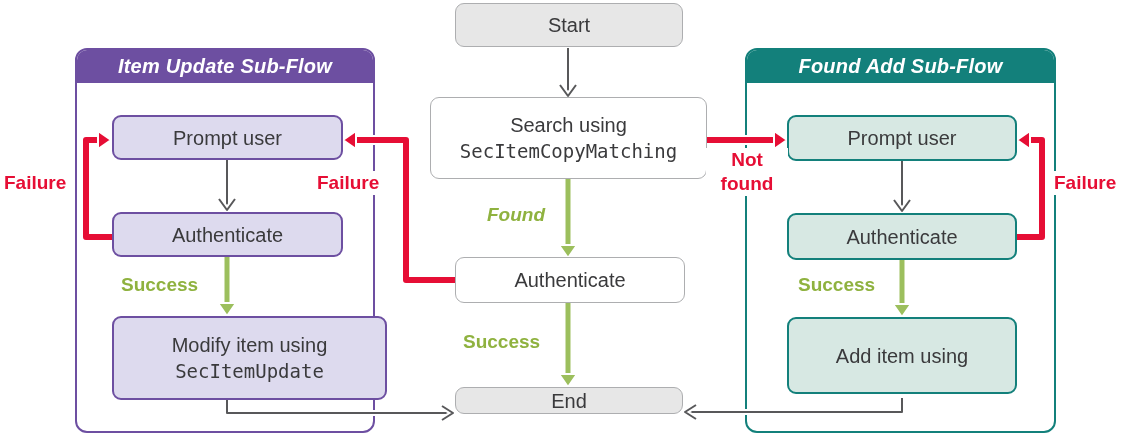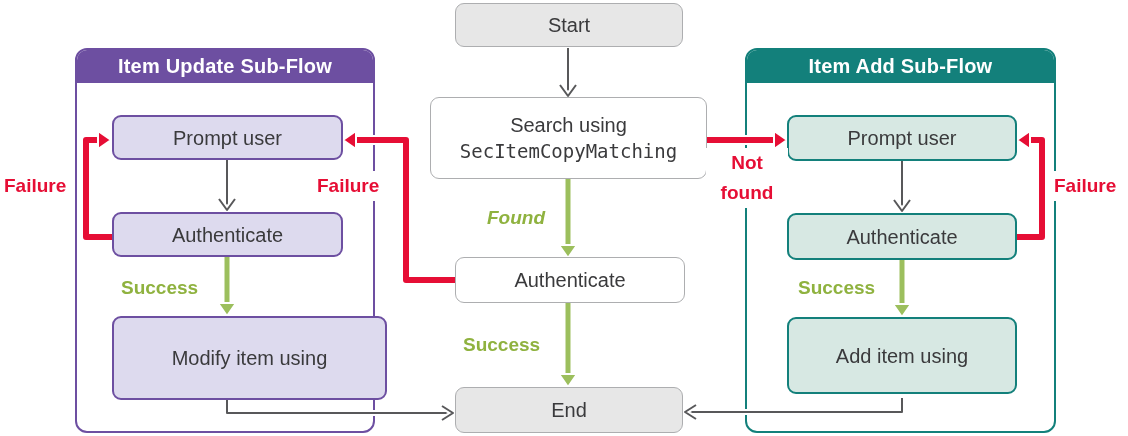--- a/index.html
+++ b/index.html
@@ -11,51 +11,51 @@
   
   .subflow{
     position:absolute;background:#fff;border-radius:12px;overflow:hidden;
     box-sizing:border-box;
   }
   .subflow.update{left:75px;top:48px;width:300px;height:385px;border:2.5px solid #6d4fa1;}
   .subflow.add{left:745px;top:48px;width:311px;height:385px;border:2.5px solid #13807b;}
   .subflow-header{
     position:absolute;left:0;top:0;right:0;height:33px;
     display:flex;align-items:center;justify-content:center;
-    color:#fff;font-weight:bold;font-size:20px;letter-spacing:.2px;
+    color:#fff;font-weight:bold;font-size:20px;letter-spacing:.2px;font-style:italic;
   }
   .update .subflow-header{background:#6d4fa1;}
   .add .subflow-header{background:#13807b;}
   
   .node{
     position:absolute;box-sizing:border-box;border-radius:9px;
     display:flex;flex-direction:column;align-items:center;justify-content:center;
     font-size:20px;line-height:26px;text-align:center;z-index:3;
     background:#fff;border:1.5px solid #adaeb0;
   }
   .node .code{font-family:"DejaVu Sans Mono",monospace;font-size:19px;}
   .node.gray{background:#e7e7e7;}
   .node.purple{background:#dddaee;border:2px solid #6d4fa1;}
   .node.teal{background:#d7e8e3;border:2px solid #13807b;}
   
   .n-start{left:455px;top:3px;width:228px;height:44px;}
   .n-search{left:430px;top:97px;width:277px;height:82px;}
   .n-auth-center{left:455px;top:257px;width:230px;height:46px;}
-  .n-end{left:455px;top:387px;width:228px;height:46px;}
+  .n-end{left:455px;top:387px;width:228px;height:27px;}
   
   .n-prompt-left{left:112px;top:115px;width:231px;height:45px;}
   .n-auth-left{left:112px;top:212px;width:231px;height:45px;}
   .n-modify{left:112px;top:316px;width:275px;height:84px;}
   .n-prompt-right{left:787px;top:115px;width:230px;height:46px;}
   .n-auth-right{left:787px;top:213px;width:230px;height:47px;}
   .n-add{left:787px;top:317px;width:230px;height:77px;}
   
   .edge-label{
     position:absolute;z-index:4;background:#fff;padding:0 3px;
-    font-weight:bold;font-size:19px;line-height:30px;white-space:nowrap;
+    font-weight:bold;font-size:19px;line-height:24px;white-space:nowrap;
   }
   .edge-label.green{color:#8fb23f;}
   .edge-label.red{color:#e60e35;}
   .lbl-found{left:484px;top:203px;font-style:italic;}
   .lbl-success-center{left:460px;top:330px;}
   .lbl-success-left{left:118px;top:273px;}
   .lbl-success-right{left:795px;top:273px;}
   .lbl-failure-center{left:314px;top:171px;}
   .lbl-failure-left{left:1px;top:171px;}
   .lbl-failure-right{left:1051px;top:171px;}
@@ -72,21 +72,21 @@
 </head>
 <body>
 
 <div class="canvas">
 
   <div class="subflow update">
     <div class="subflow-header">Item Update Sub-Flow</div>
   </div>
 
   <div class="subflow add">
-    <div class="subflow-header">Item Add Sub-Flow</div>
+    <div class="subflow-header">Found Add Sub-Flow</div>
   </div>
 
   <svg class="arrows" width="1128" height="436" viewBox="0 0 1128 436">
 
     <g>
       <path class="case" stroke-width="6" d="M568,48 V92"></path>
       <path class="gray-line" d="M568,48 V92"></path>
       <polyline class="case" stroke-width="6" points="560,85 568,96 576,85"></polyline>
       <polyline class="gray-line" points="560,85 568,96 576,85"></polyline>
 
@@ -166,20 +166,21 @@
   </div>
 
   <div class="node purple n-prompt-left">
     <span>Prompt user</span>
   </div>
   <div class="node purple n-auth-left">
     <span>Authenticate</span>
   </div>
   <div class="node purple n-modify">
     <span>Modify item using</span>
+    <span class="code">SecItemUpdate</span>
   </div>
 
   <div class="node teal n-prompt-right">
     <span>Prompt user</span>
   </div>
   <div class="node teal n-auth-right">
     <span>Authenticate</span>
   </div>
   <div class="node teal n-add">
     <span>Add item using</span>

